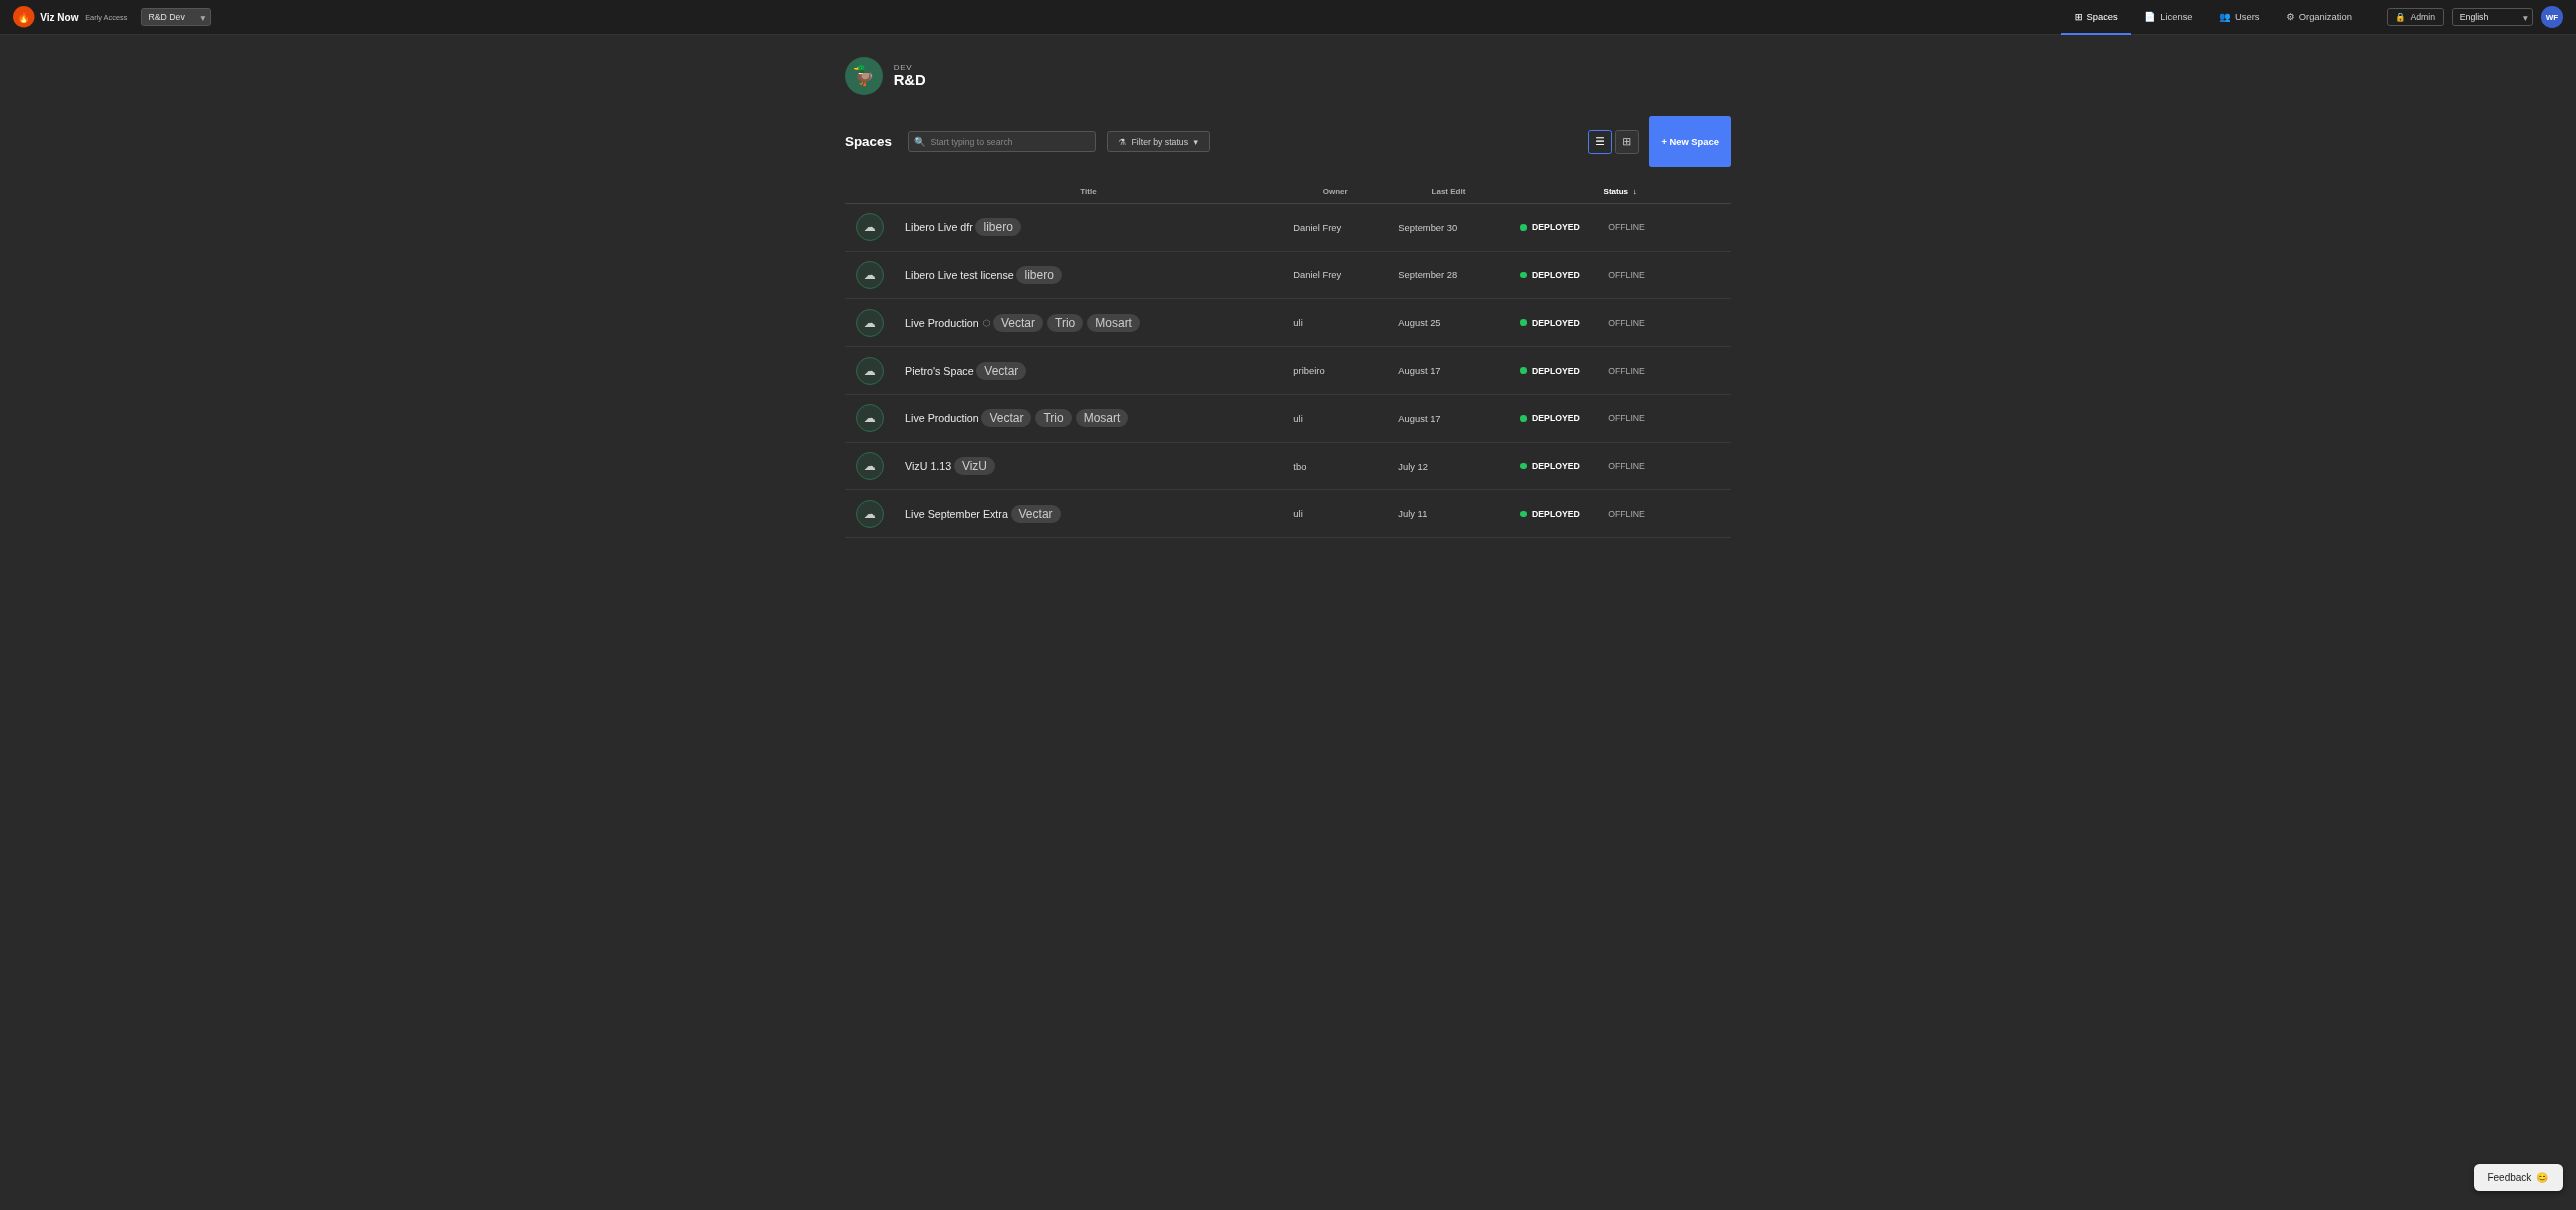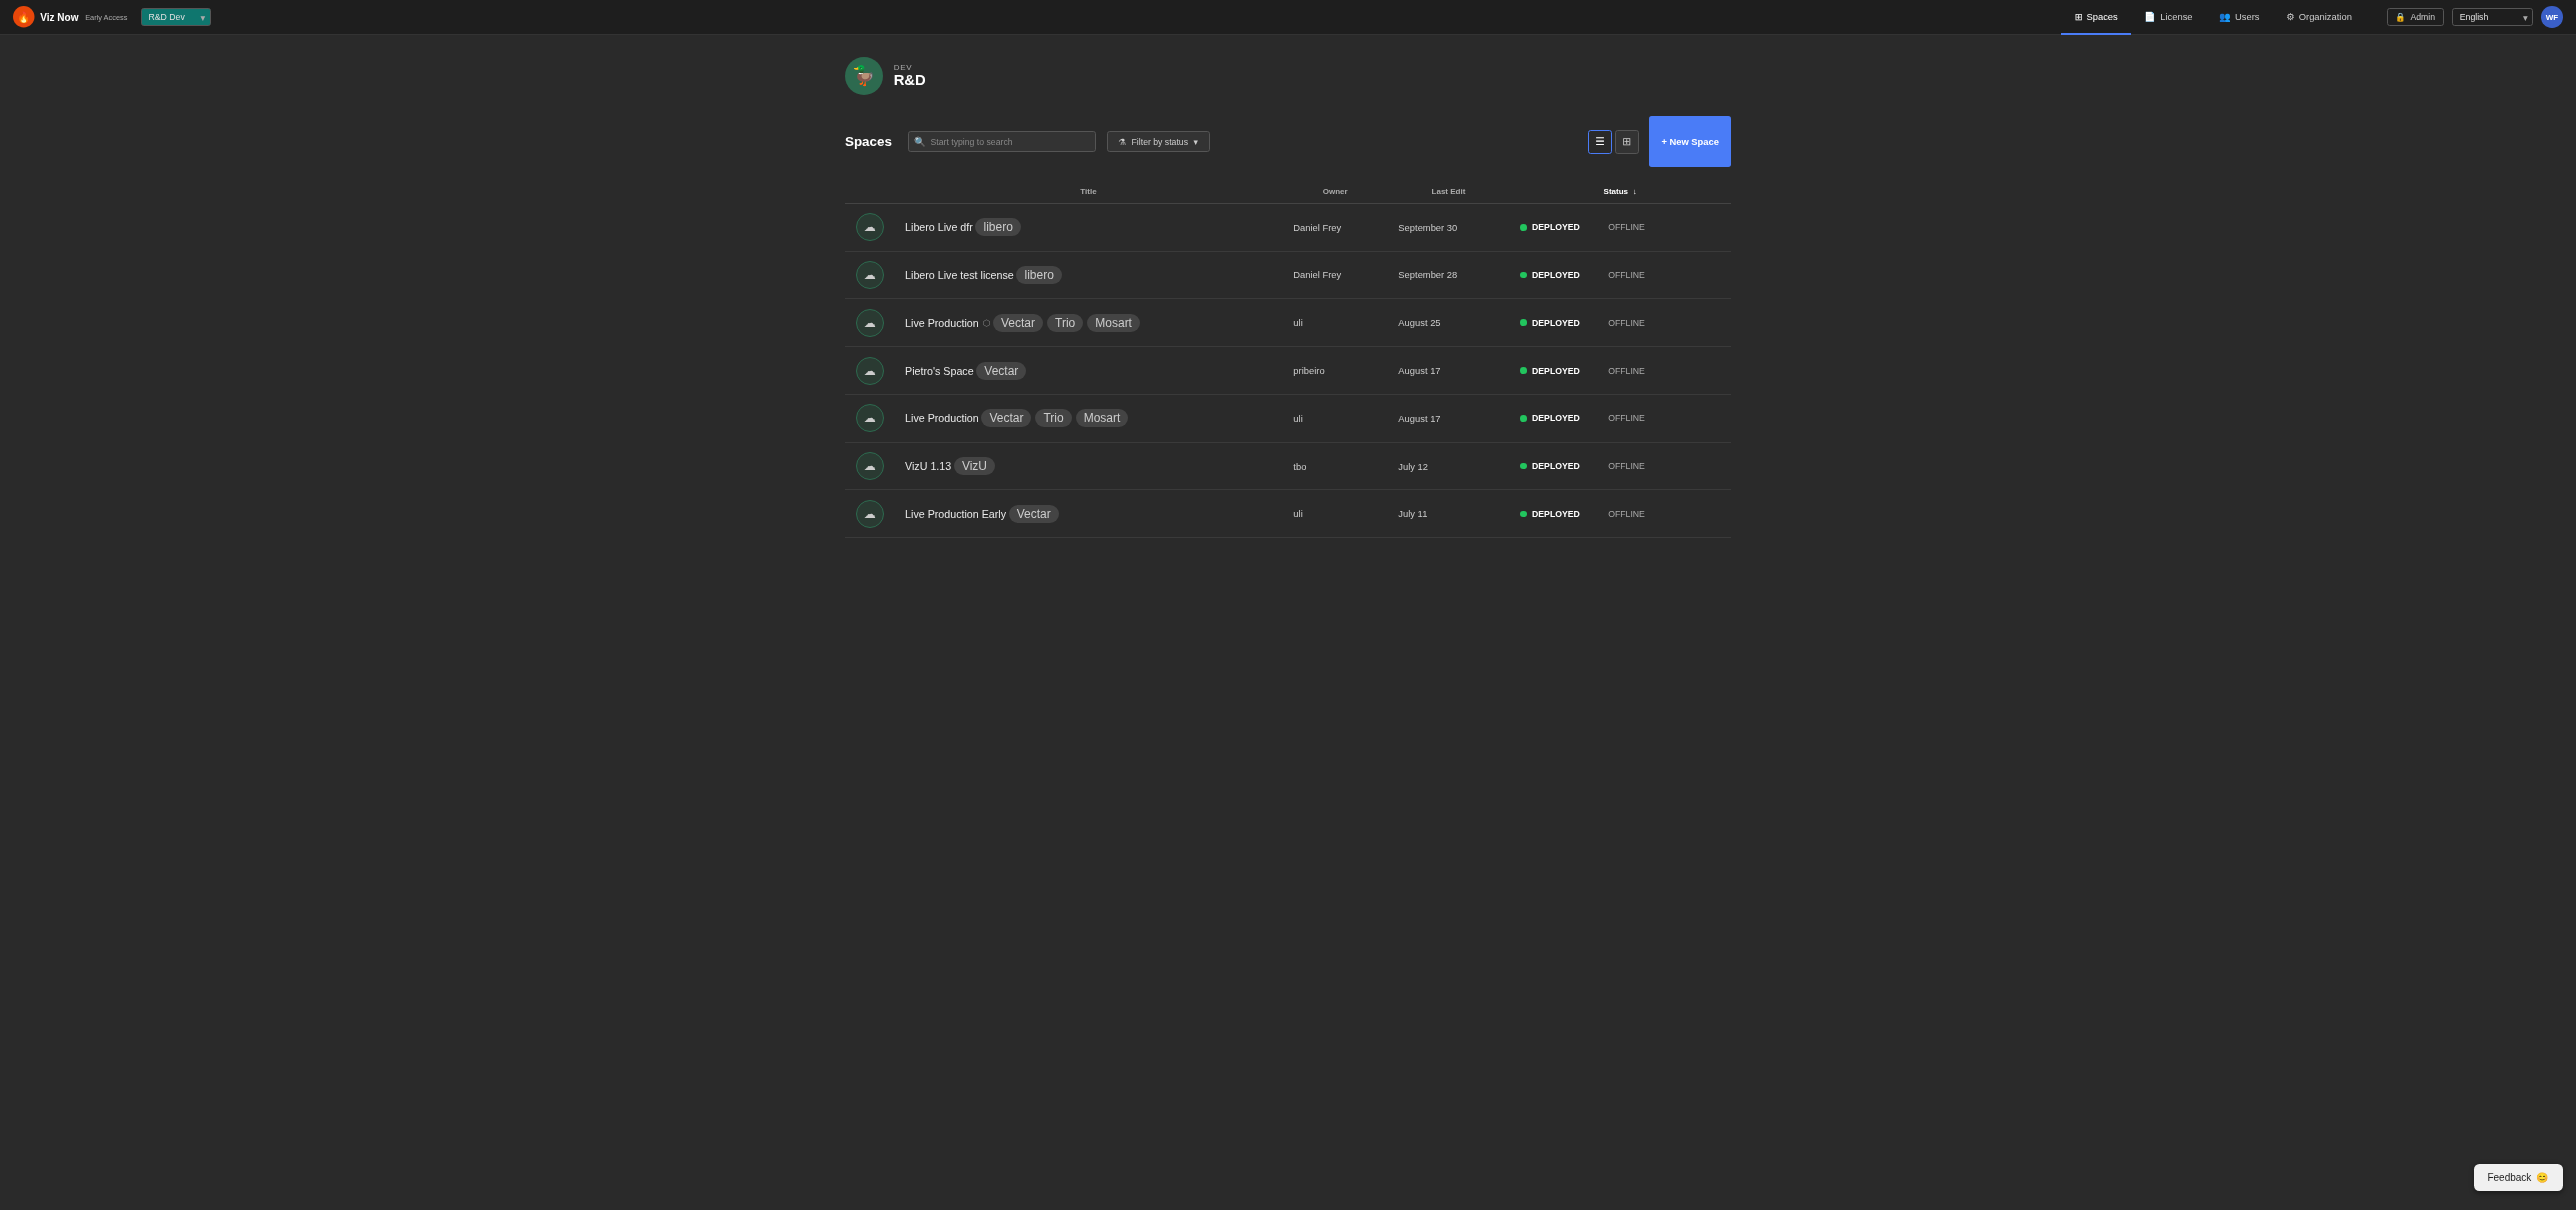--- a/index.html
+++ b/index.html
@@ -30,21 +30,21 @@
       font-size: 10px;
       font-weight: 600;
       color: #fff;
     }
     .brand-badge {
       font-size: 7.4px;
       color: #aaa;
       margin-left: 1.3px;
     }
     .env-selector {
-      background: #0f766e;
+      background: #404040;
       border: 0.7px solid #555;
       color: #e0e0e0;
       border-radius: 2.7px;
       padding: 2.7px 19px 2.7px 6.7px;
       font-size: 8.7px;
       appearance: none;
       cursor: pointer;
       position: relative;
     }
     .env-selector-wrap {
@@ -616,21 +616,21 @@
     </div>
           </td>
         </tr>
         <tr>
           <td>
             <div class="space-icon">☁</div>
           </td>
           <td>
             <div class="title-name-wrap">
               <div style="display: flex; align-items: center; gap: 4px;">
-                <span class="space-name">Live Production Early</span>
+                <span class="space-name">Live September Extra</span>
               </div>
               <div class="tags">
                 <span class="tag">Vectar</span>
               </div>
             </div>
           </td>
           <td class="owner-cell">uli</td>
           <td class="edit-cell">July 11</td>
           <td>
     <div class="status-cell">

